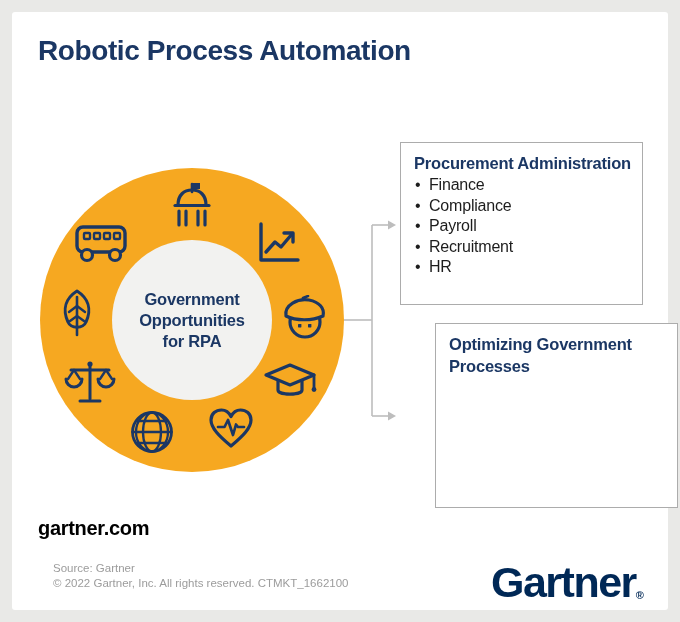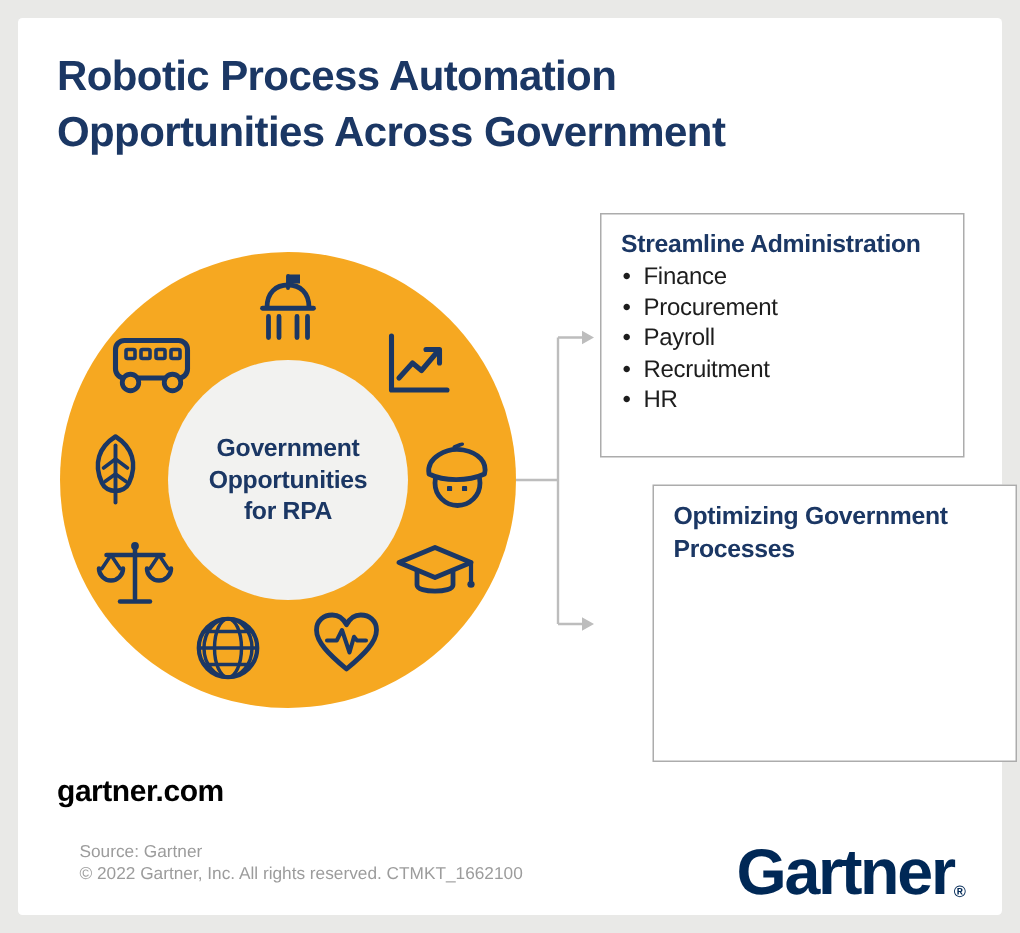--- a/index.html
+++ b/index.html
@@ -52,21 +52,20 @@
   .logo sup{font-size:11px;letter-spacing:0;vertical-align:baseline;position:relative;top:2px;}
 </style>
 </head>
 <body>
 
 <div class="canvas">
   <div class="card">
 
     <h1 class="title">
       <span>Robotic Process Automation</span>
-      <span>Opportunities Across Government</span>
     </h1>
 
     <div class="donut">
 
       <svg class="icon" style="left:33px;top:55px" width="56" height="42" viewBox="0 0 56 42">
         <rect class="stk" x="4" y="4" width="48" height="25" rx="6" stroke-width="3.4"></rect>
         <rect class="stk" x="11" y="10" width="6" height="6" rx="1" stroke-width="2.4"></rect>
         <rect class="stk" x="21" y="10" width="6" height="6" rx="1" stroke-width="2.4"></rect>
         <rect class="stk" x="31" y="10" width="6" height="6" rx="1" stroke-width="2.4"></rect>
         <rect class="stk" x="41" y="10" width="6" height="6" rx="1" stroke-width="2.4"></rect>
@@ -144,24 +143,24 @@
     <svg class="connector" width="60" height="212" viewBox="0 0 60 212">
       <path d="M2 103 H30" stroke="var(--line)" stroke-width="1.6" fill="none"></path>
       <path d="M30 8 V199" stroke="var(--line)" stroke-width="1.6" fill="none"></path>
       <path d="M30 8 H47" stroke="var(--line)" stroke-width="1.6" fill="none"></path>
       <path d="M30 199 H47" stroke="var(--line)" stroke-width="1.6" fill="none"></path>
       <polygon points="46,3.5 54,8 46,12.5" fill="var(--line)"></polygon>
       <polygon points="46,194.5 54,199 46,203.5" fill="var(--line)"></polygon>
     </svg>
 
     <div class="box box1">
-      <h2>Streamline Administration</h2>
+      <h2>Procurement Administration</h2>
       <ul>
         <li>Finance</li>
-        <li>Procurement</li>
+        <li>Compliance</li>
         <li>Payroll</li>
         <li>Recruitment</li>
         <li>HR</li>
       </ul>
     </div>
 
     <div class="box box2">
       <h2>Optimizing Government Processes</h2>
     </div>
 

